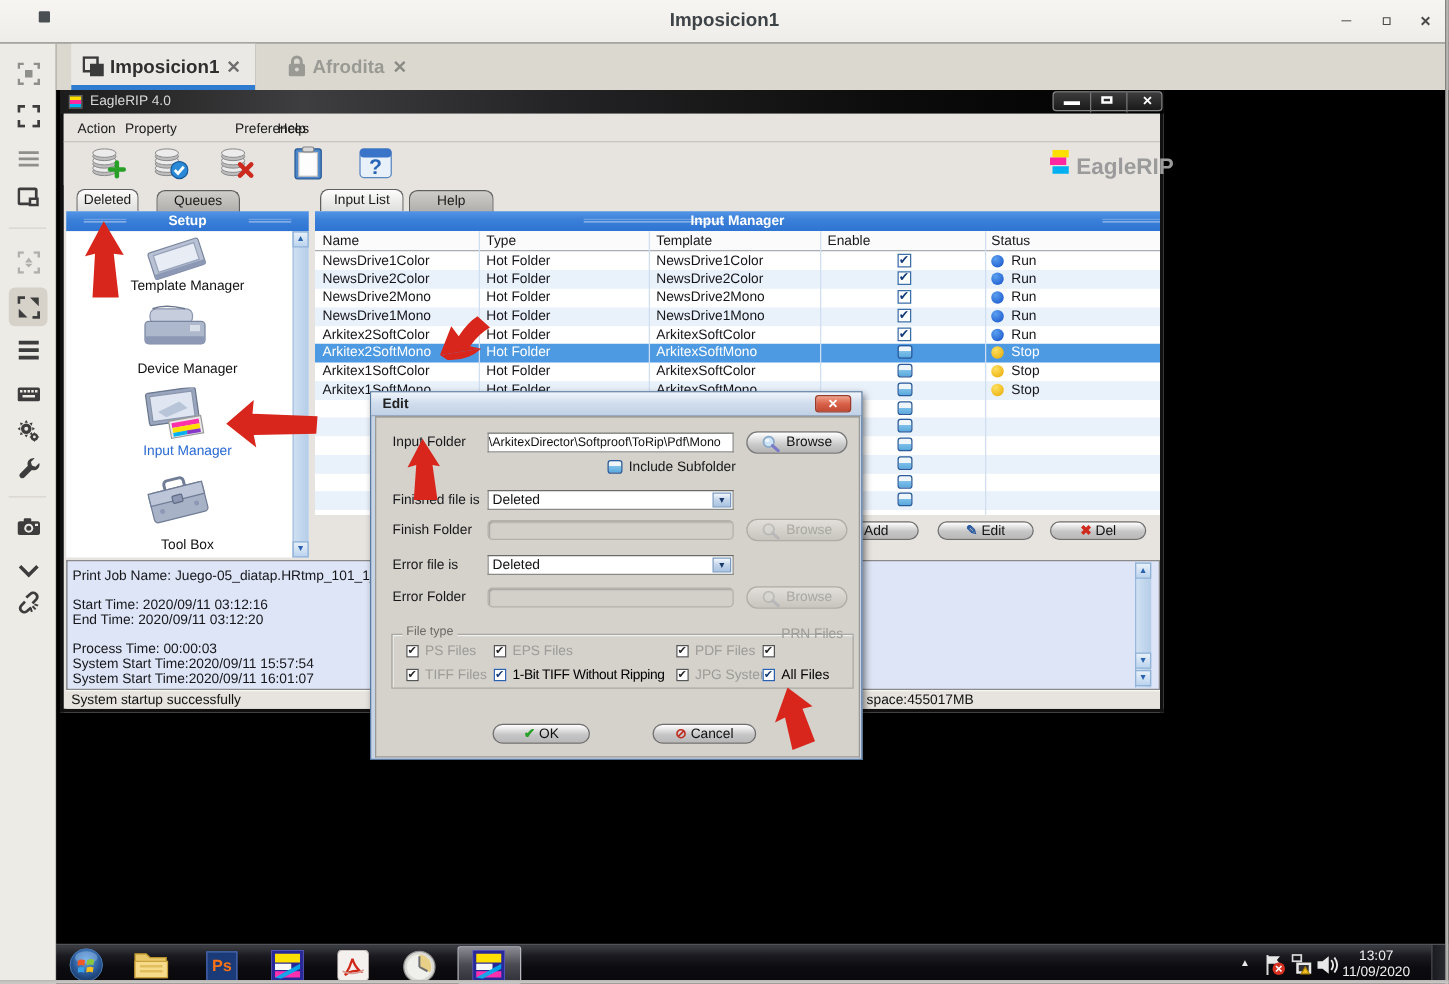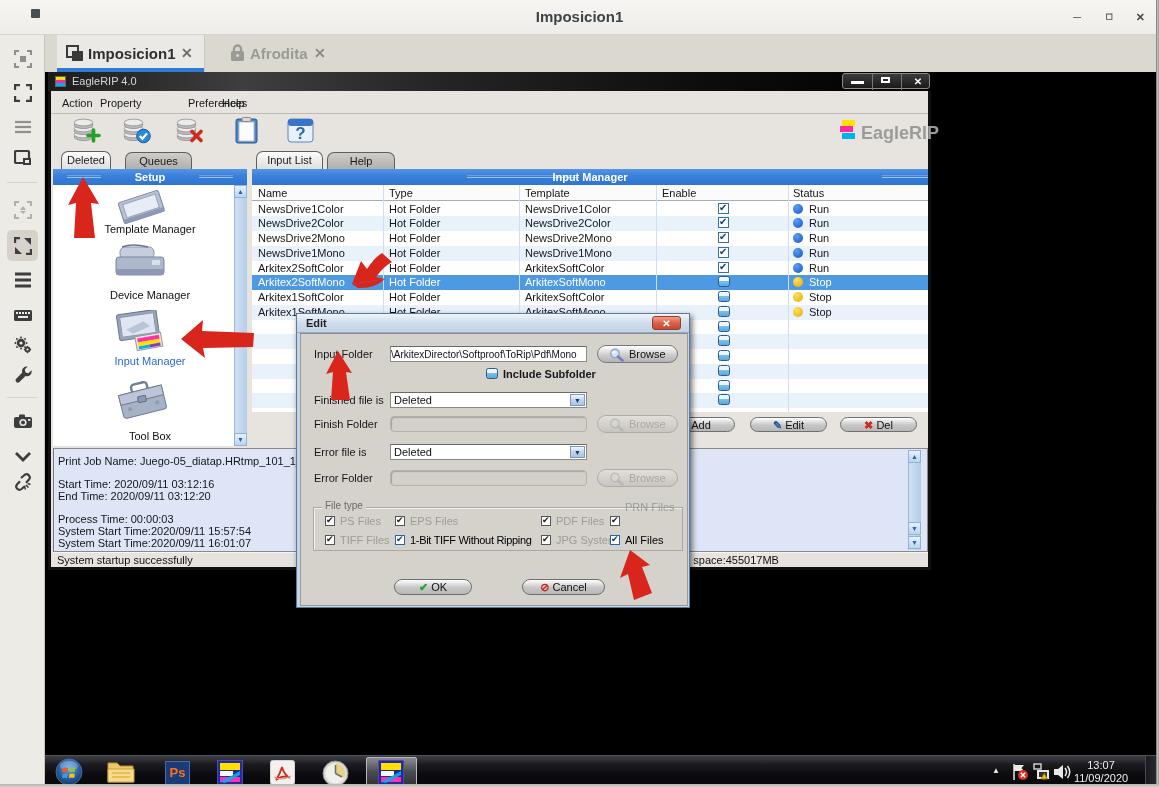--- a/index.html
+++ b/index.html
@@ -508,21 +508,21 @@
       <div class="dfield" style="top:13px; line-height:15px;">\ArkitexDirector\Softproof\ToRip\Pdf\Mono</div>
       <div class="brbtn" style="top:12px;">
           <svg style="position:absolute;left:10px;top:2px;" width="18" height="14" viewBox="0 0 18 14">
             <circle cx="7" cy="5.5" r="4.2" fill="#cfe4f6" stroke="#8aa8c8" stroke-width="1.4"></circle>
             <ellipse cx="5.8" cy="4.2" rx="2" ry="1.3" fill="#f0f8ff"></ellipse>
             <path d="M10 8.5 L14.5 12.5" stroke="#7a7ac8" stroke-width="2.6" stroke-linecap="round"></path>
           </svg>
           <span style="position:absolute;left:31px;top:2px;">Browse</span>
         </div>
       <div class="ckoff" style="left:186px; top:35px;"></div>
-      <div class="dcklabel" style="left:203px; top:35px; color:#17171a;font-weight:bold;">Include Subfolder</div>
+      <div class="dcklabel" style="left:203px; top:35px; color:#17171a;">Include Subfolder</div>
 
       <div class="dlabel" style="left:14px; top:61px;">Finished file is</div>
       <div class="dfield combo" style="top:59px; line-height:15px; font-size:11px;">&nbsp;Deleted<span class="arrow">▼</span></div>
       <div class="dlabel" style="left:14px; top:85px;">Finish Folder</div>
       <div class="dfield dis" style="top:83px;"></div>
       <div class="brbtn dis" style="top:82px;">
           <svg style="position:absolute;left:10px;top:2px;opacity:0.55;" width="18" height="14" viewBox="0 0 18 14">
             <circle cx="7" cy="5.5" r="4.2" fill="#d8d8d2" stroke="#a8a8a2" stroke-width="1.4"></circle>
             <path d="M10 8.5 L14.5 12.5" stroke="#a8a8b2" stroke-width="2.6" stroke-linecap="round"></path>
           </svg>

